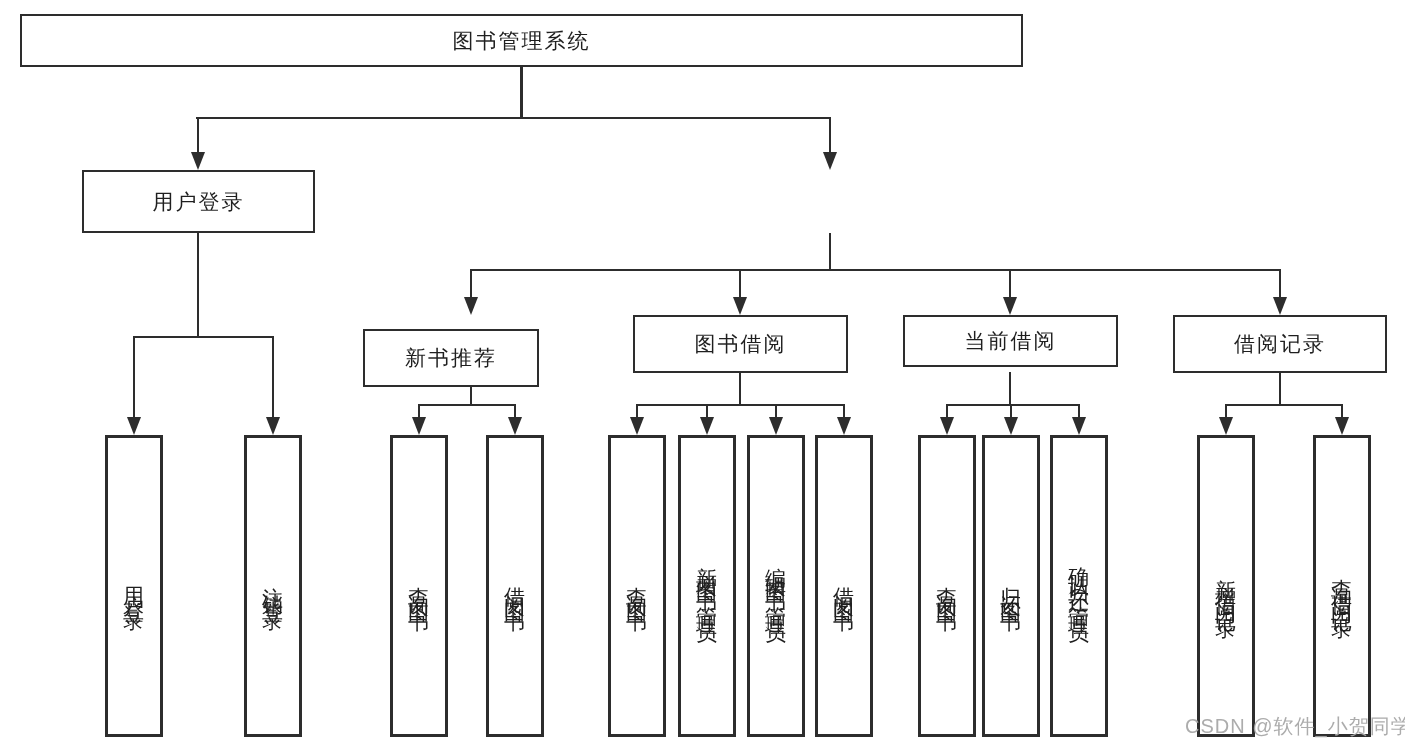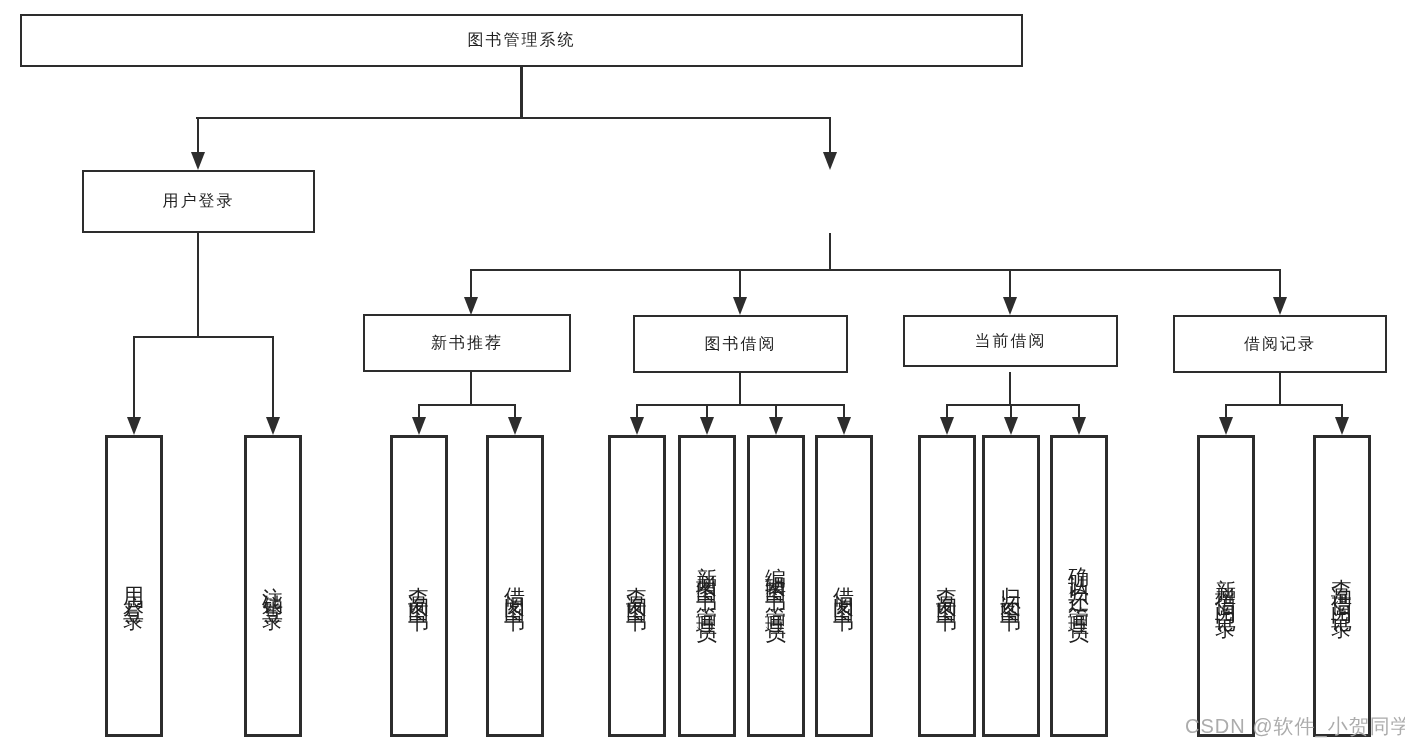--- a/index.html
+++ b/index.html
@@ -14,21 +14,21 @@
   .box {
     position: absolute;
     box-sizing: border-box;
     border: 2.5px solid #2d2d2d;
     background: #ffffff;
     display: flex;
     align-items: center;
     justify-content: center;
     color: #1f1f1f;
   }
-  .hbox { font-size: 16px; letter-spacing: 2px; }
+  .hbox { font-size: 21px; letter-spacing: 2px; }
   .leaf {
     top: 435px;
     width: 58px;
     height: 302px;
     border-width: 3px;
   }
   .vtext {
     writing-mode: vertical-rl;
     text-orientation: mixed;
     font-size: 21px;
@@ -123,21 +123,21 @@
   <div class="arw" style="left:1335px; top:417px;"></div>
 
   <div class="box hbox" style="left:20px; top:14px; width:1003px; height:53px;">
     <span>图书管理系统</span>
   </div>
 
   <div class="box hbox" style="left:82px; top:170px; width:233px; height:63px;">
     <span>用户登录</span>
   </div>
 
-  <div class="box hbox" style="left:363px; top:314px; width:208px; height:58px;">
+  <div class="box hbox" style="left:363px; top:329px; width:176px; height:58px;">
     <span>新书推荐</span>
   </div>
   <div class="box hbox" style="left:633px; top:315px; width:215px; height:58px;">
     <span>图书借阅</span>
   </div>
   <div class="box hbox" style="left:903px; top:315px; width:215px; height:52px;">
     <span>当前借阅</span>
   </div>
   <div class="box hbox" style="left:1173px; top:315px; width:214px; height:58px;">
     <span>借阅记录</span>

